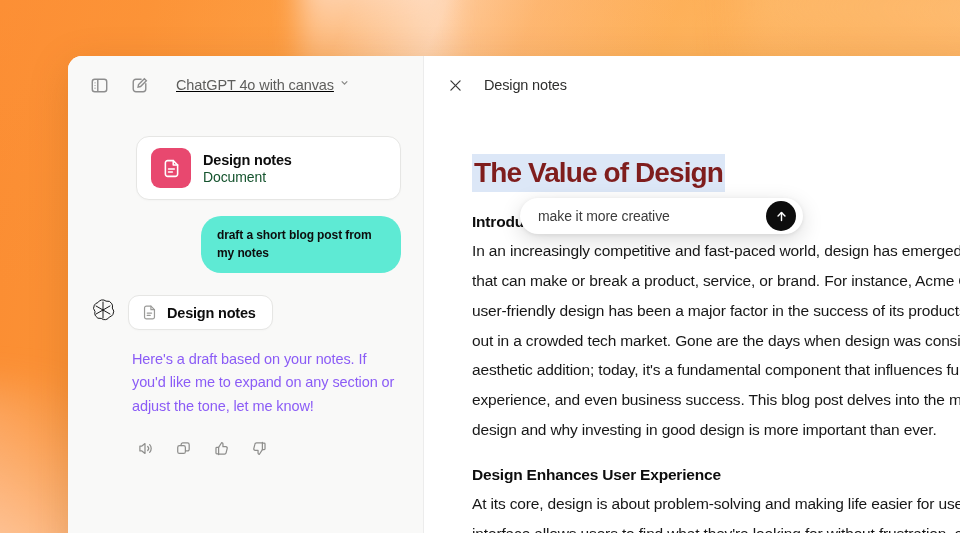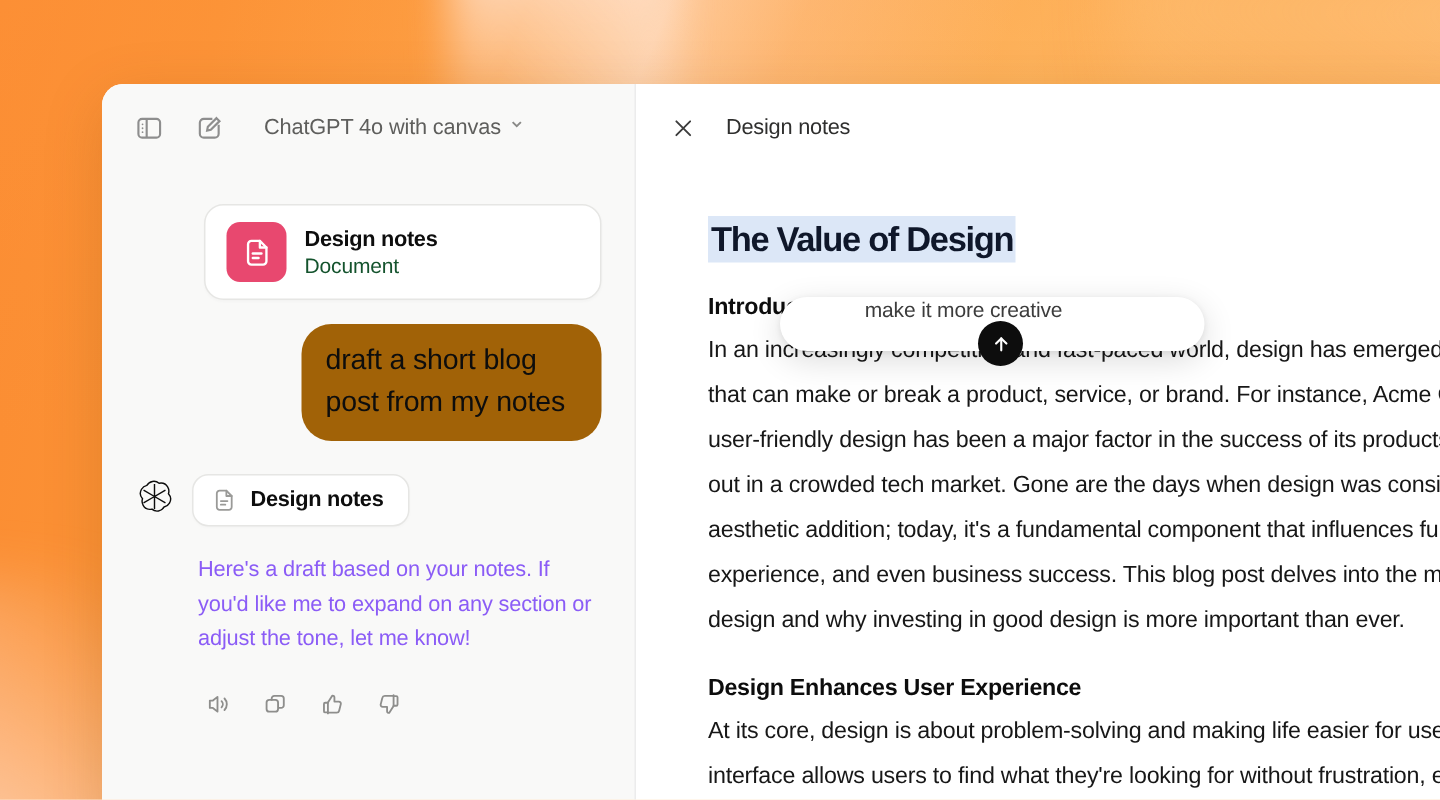--- a/index.html
+++ b/index.html
@@ -59,20 +59,21 @@
   }
   .hdr-icon-btn {
     width:30px; height:30px; border-radius:7px;
     display:flex; align-items:center; justify-content:center;
     color:#8e8e8e; cursor:pointer;
   }
   .model-pill {
     display:flex; gap:5px;
     padding:4px 8px; margin-left:4px; border-radius:8px;
     cursor:pointer;
+    text-decoration:underline;
   }
   .model-name {
     font-size:14.5px; color:#5e5e5c; letter-spacing:-0.1px; white-space:nowrap;
   }
   .chev { color:#8b8b89; font-size:10px; line-height:1; }
 
   .chat-body {
     flex:1; padding:8px 22px 0 22px; overflow:hidden;
   }
 
@@ -93,26 +94,27 @@
     background:#e8486f;
     display:flex; align-items:center; justify-content:center;
   }
   .doc-meta { display:flex; flex-direction:column; gap:1px; }
   .doc-title { font-size:14.5px; font-weight:bold; color:#0d0d0d; letter-spacing:-0.2px; }
   .doc-sub { font-size:14px; color:#14532d; letter-spacing:-0.1px; }
 
   
   .user-row { display:flex; justify-content:flex-end; margin-top:16px; }
   .user-bubble {
-    background:#a16207;
+    background:#5eead4;
     border-radius:20px;
     padding:11px 16px;
     max-width:200px;
-    font-size:19px; line-height:1.47; color:#0d0d0d;
+    font-size:12px; line-height:1.47; color:#0d0d0d;
     letter-spacing:-0.1px;
+    font-weight:bold;
   }
 
   
   .assistant-block { margin-top:22px; display:flex; gap:12px; }
   .gpt-avatar {
     width:26px; height:26px; flex:0 0 26px; margin-top:2px;
     display:flex; align-items:center; justify-content:center;
     color:#0d0d0d;
   }
   .assistant-content { flex:1; }
@@ -152,22 +154,22 @@
     display:flex; align-items:center; justify-content:center;
     color:#3d3d3d; cursor:pointer;
   }
   .canvas-title { font-size:14.5px; color:#2f2f2e; letter-spacing:-0.15px; }
 
   .canvas-doc {
     padding:0 0 0 48px;
     width:640px;
   }
   .doc-h1 {
-    font-size:23px; font-weight:bold; color:#0f172a;
-    letter-spacing:-0.9px; margin-top:30px;
+    font-size:28px; font-weight:bold; color:#7f1d1d;
+    letter-spacing:-0.9px; margin-top:40px;
     display:inline-block;
     background:#dce7f7;
     line-height:1.28;
     padding:1px 2px;
     white-space:nowrap;
   }
   .doc-h2 {
     font-size:15.5px; font-weight:bold; color:#0d0d0d;
     letter-spacing:-0.2px; margin-top:21px;
     white-space:nowrap;
@@ -182,21 +184,20 @@
   
   .prompt-popup {
     position:absolute; left:96px; top:142px;
     width:283px; height:36px;
     background:#ffffff;
     border-radius:23px;
     box-shadow:0 6px 22px rgba(0,0,0,0.14), 0 1px 4px rgba(0,0,0,0.08);
     display:flex; align-items:center;
     padding:0 7px 0 18px;
     z-index:5;
-    flex-direction:column;
   }
   .prompt-input {
     flex:1; border:none; outline:none; background:transparent;
     font-family:"Liberation Sans", sans-serif;
     font-size:14px; color:#3c3c3c; letter-spacing:-0.1px;
   }
   .prompt-input::placeholder { color:#9a9a98; }
   .send-btn {
     width:30px; height:30px; flex:0 0 30px; border-radius:50%;
     background:#0d0d0d; border:none; cursor:pointer;

